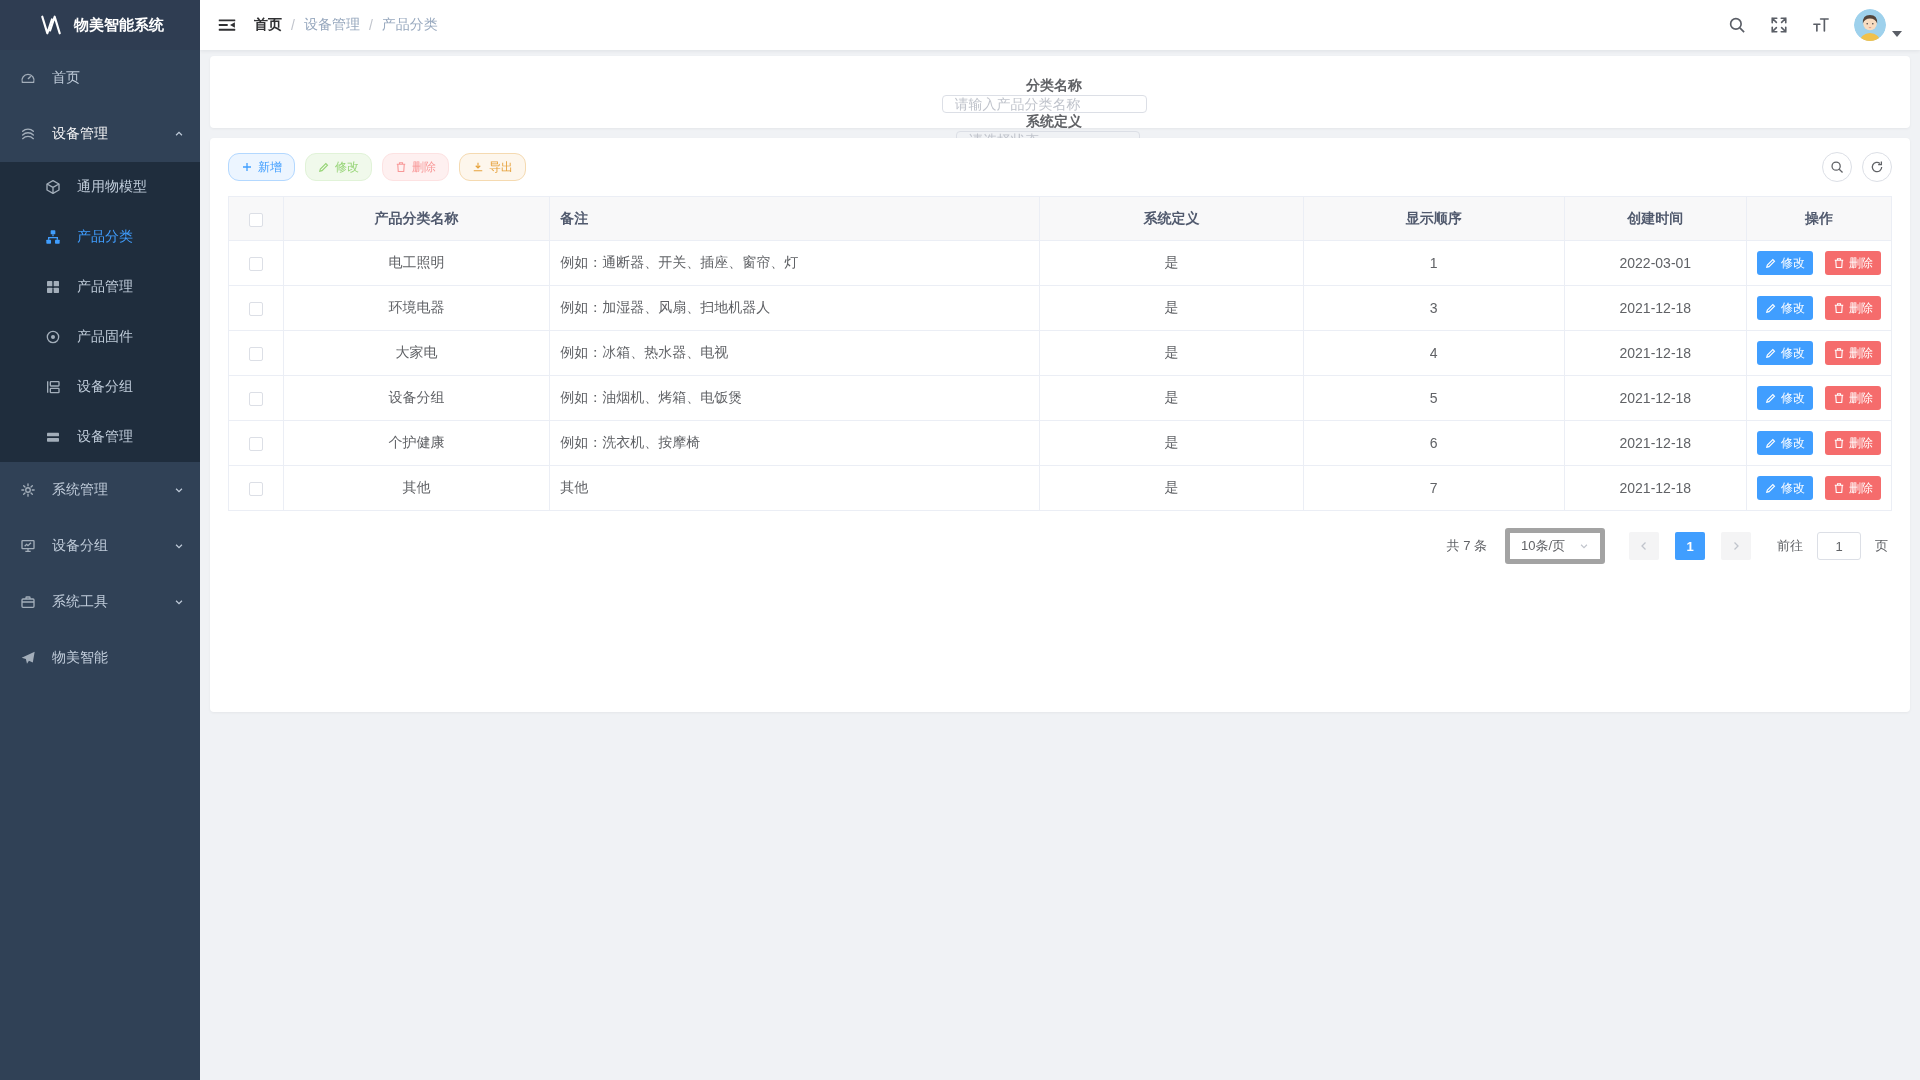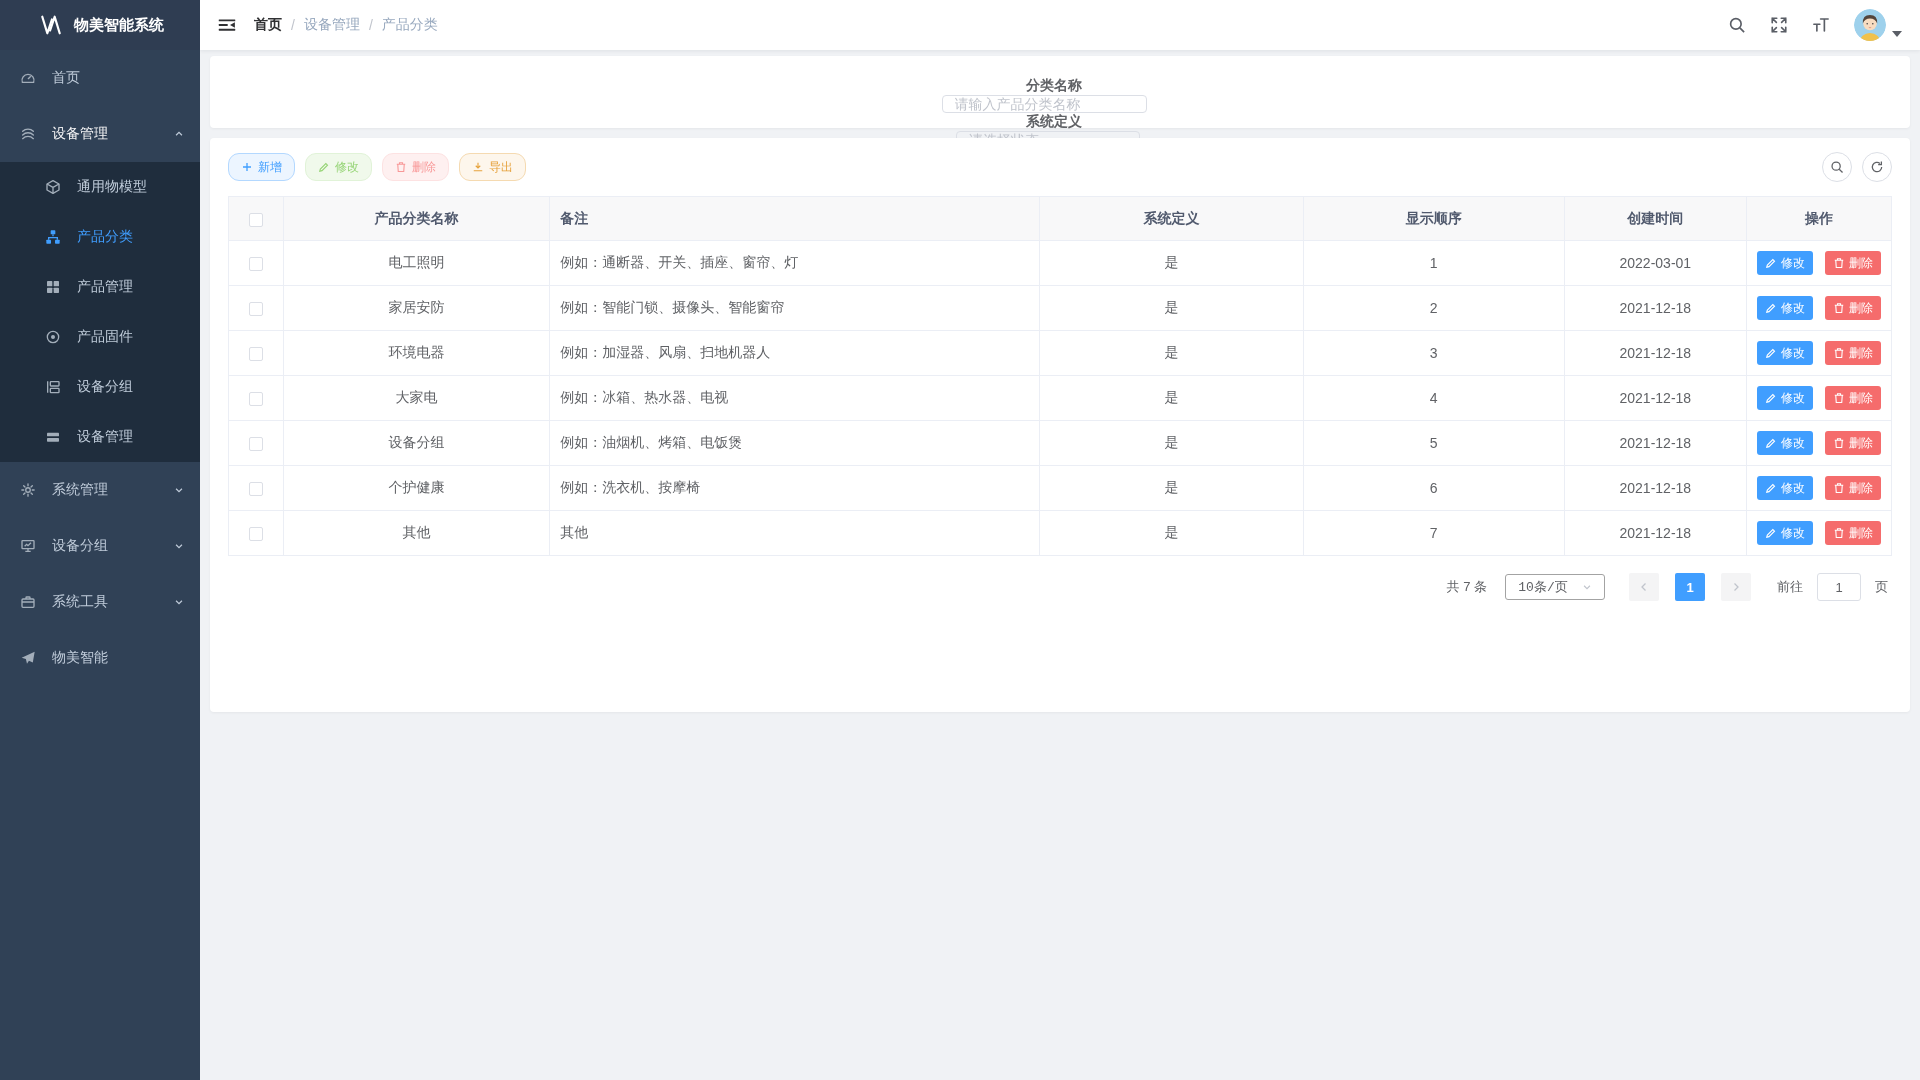--- a/index.html
+++ b/index.html
@@ -69,21 +69,21 @@
   td { height:45px; }
   th.left, td.left { text-align:left; padding:0 10px; }
   .checkbox { display:inline-block; width:14px; height:14px; border:1px solid #dcdfe6; border-radius:2px; background:#fff; vertical-align:middle; cursor:pointer; }
   .btn-mini { display:inline-flex; align-items:center; gap:4px; height:24px; padding:0 8px; border-radius:3px; font-size:12px; color:#fff; border:none; cursor:pointer; font-family:inherit; }
   .bm-edit { background:#409eff; }
   .bm-del { background:#f56c6c; margin-left:8px; }
 
   
   .pagination { display:flex; align-items:center; justify-content:flex-end; margin-top:17px; font-size:13px; color:#606266; gap:8px; padding-right:4px; }
   .pg-total { margin-right:10px; }
-  .pg-size { width:100px; height:26px; border:1px solid #a3a3a3; border-radius:3px; display:flex; align-items:center; justify-content:center; gap:14px; color:#606266; cursor:pointer; margin-right:12px;font-family:Liberation Mono, monospace; }
+  .pg-size { width:100px; height:36px; border:5px solid #a3a3a3; border-radius:3px; display:flex; align-items:center; justify-content:center; gap:14px; color:#606266; cursor:pointer; margin-right:12px; }
   .pg-size .chev { color:#c0c4cc; }
   .pg-btn { min-width:30px; height:28px; border-radius:2px; background:#f4f4f5; color:#c0c4cc; display:flex; align-items:center; justify-content:center; margin:0 4px; cursor:pointer; font-weight:bold; }
   .pg-num { min-width:30px; height:28px; border-radius:2px; background:#409eff; color:#fff; display:flex; align-items:center; justify-content:center; margin:0 4px; font-weight:bold; cursor:pointer; }
   .pg-goto { margin:0 6px 0 14px; }
   .pg-input { width:44px; height:28px; border:1px solid #dcdfe6; border-radius:3px; text-align:center; font-size:13px; color:#606266; outline:none; font-family:inherit; }
   .pg-unit { margin-left:6px; }
 </style>
 </head>
 <body>
 
@@ -415,42 +415,20 @@
               <button class="btn-mini bm-del">
                   <svg class="i12" viewBox="0 0 24 24" fill="none" stroke="currentColor" stroke-width="2.2">
                     <path d="M3.5 6.5 h17 M9 6.5 V3.5 h6 v3 M5.5 6.5 l1 14.5 h11 l1-14.5"></path>
                   </svg>
                   <span>删除</span>
                 </button>
             </td>
           </tr>
           <tr>
             <td><span class="checkbox"></span></td>
-            <td>家居安防</td>
-            <td class="left">例如：智能门锁、摄像头、智能窗帘</td>
-            <td>是</td>
-            <td>2</td>
-            <td>2021-12-18</td>
-            <td>
-              <button class="btn-mini bm-edit">
-                  <svg class="i12" viewBox="0 0 24 24" fill="none" stroke="currentColor" stroke-width="2.2">
-                    <path d="M3.5 20.5 l1.2-4.5 11-11 3.3 3.3 -11 11 z"></path>
-                  </svg>
-                  <span>修改</span>
-                </button>
-              <button class="btn-mini bm-del">
-                  <svg class="i12" viewBox="0 0 24 24" fill="none" stroke="currentColor" stroke-width="2.2">
-                    <path d="M3.5 6.5 h17 M9 6.5 V3.5 h6 v3 M5.5 6.5 l1 14.5 h11 l1-14.5"></path>
-                  </svg>
-                  <span>删除</span>
-                </button>
-            </td>
-          </tr>
-          <tr>
-            <td><span class="checkbox"></span></td>
             <td>环境电器</td>
             <td class="left">例如：加湿器、风扇、扫地机器人</td>
             <td>是</td>
             <td>3</td>
             <td>2021-12-18</td>
             <td>
               <button class="btn-mini bm-edit">
                   <svg class="i12" viewBox="0 0 24 24" fill="none" stroke="currentColor" stroke-width="2.2">
                     <path d="M3.5 20.5 l1.2-4.5 11-11 3.3 3.3 -11 11 z"></path>
                   </svg>

